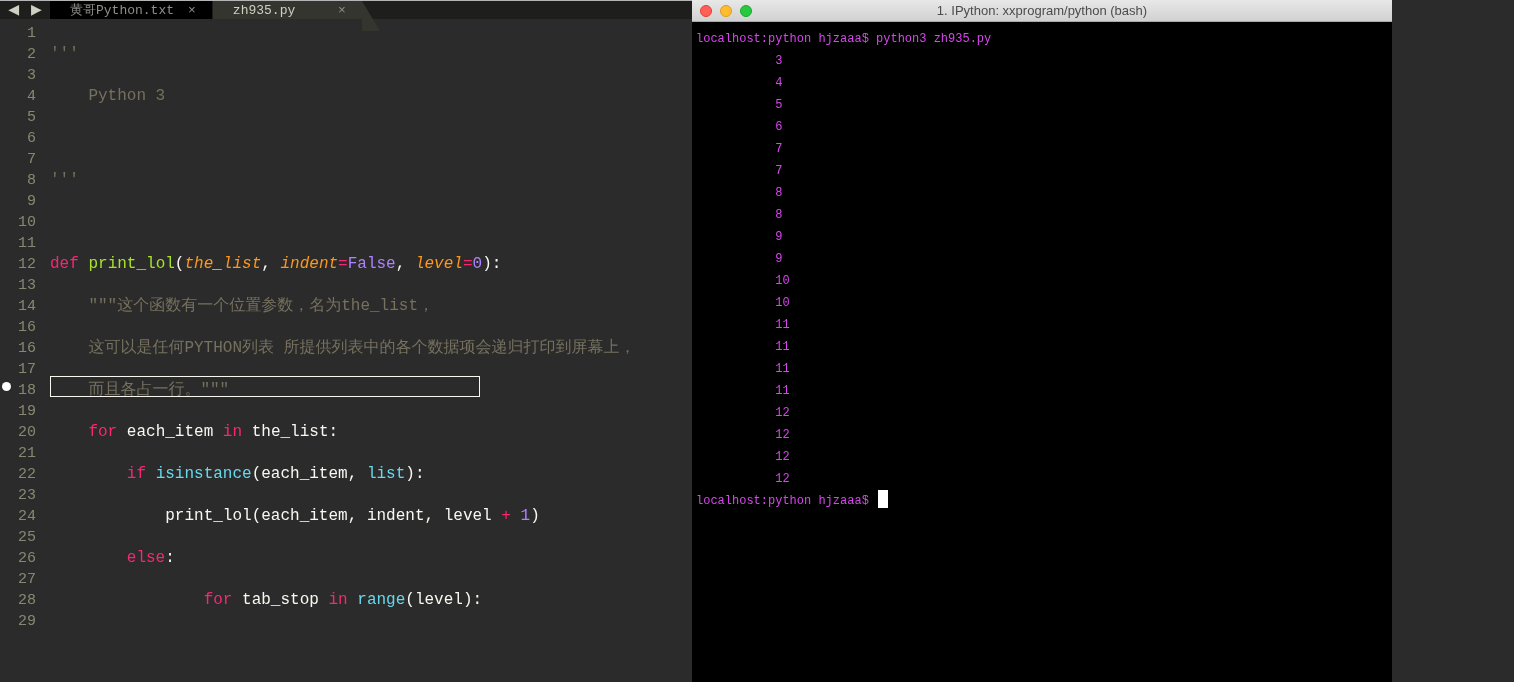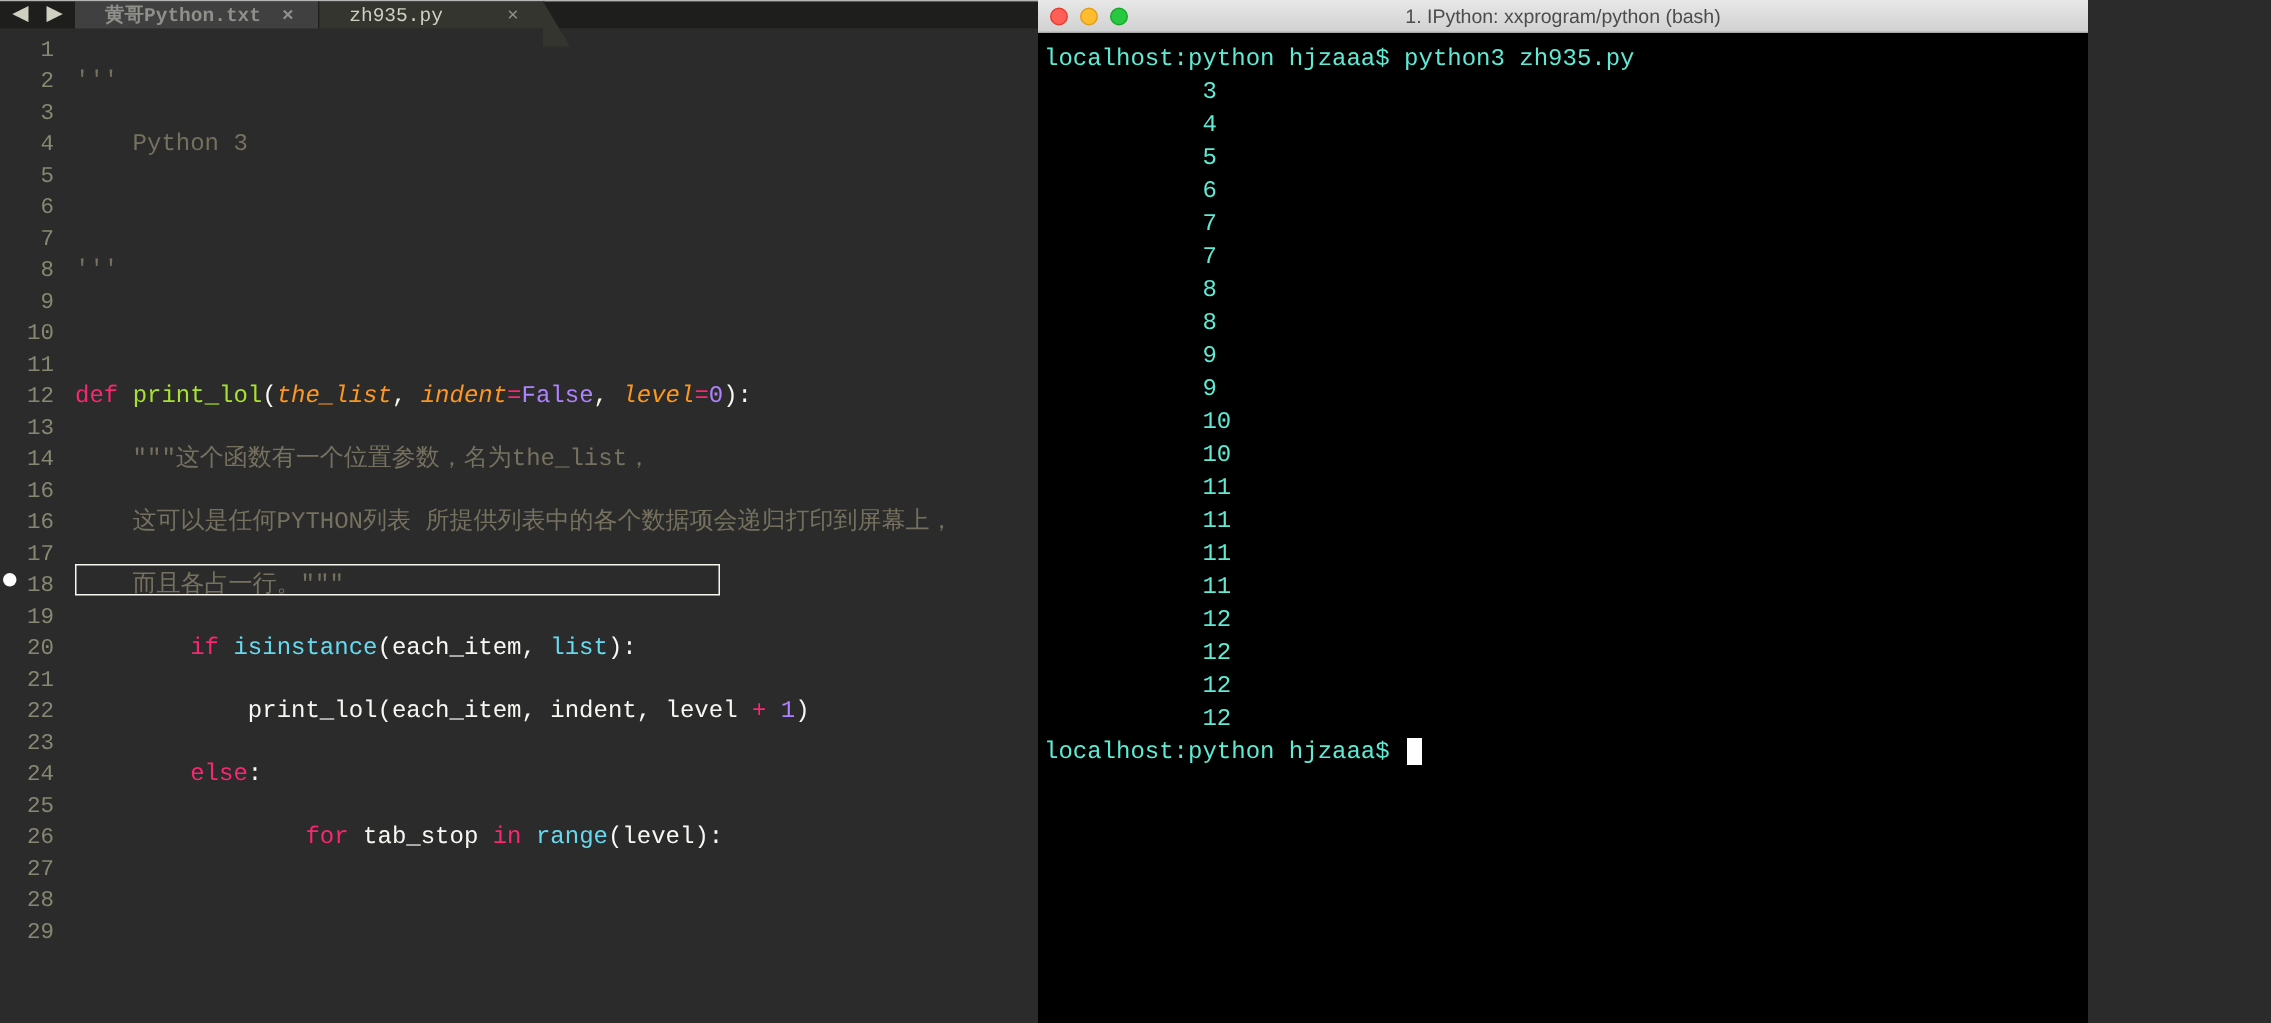--- a/index.html
+++ b/index.html
@@ -47,21 +47,21 @@
   align-items: center;
   padding: 0 16px 0 20px;
   gap: 14px;
   font-size: 13px;
   color: #cfcfc2;
   background: #34352f;
   border-right: 1px solid #1e1f1c;
   min-width: 150px;
   position: relative;
 }
-.tab.inactive { background: #404040; color: #8f908a; font-weight: bold; }
+.tab.inactive { background: #000000; color: #8f908a; }
 .tab .close { font-size: 13px; margin-left: auto; color: #8f908a;}
 .tab.active::after{
   content:"";
   position:absolute;
   right:-18px; top:0;
   border-top:30px solid transparent;
   border-left:18px solid #34352f;
 }
 .code-area {
   flex: 1;
@@ -144,23 +144,23 @@
   position: absolute;
   left: 0; right: 0;
   text-align: center;
   font-size: 13px;
   color: #4c4c4c;
   pointer-events: none;
 }
 .term-body {
   flex: 1;
   background: #000;
-  color: #5eead4;
+  color: #d946ef;
   padding: 6px 4px;
-  font-size: 16px;
+  font-size: 12px;
   line-height: 22px;
   white-space: pre;
   overflow: hidden;
 }
 .cursor-block {
   display: inline-block;
   width: 10px; height: 18px;
   background: #fff;
   vertical-align: text-bottom;
   margin-left: 2px;
@@ -224,20 +224,21 @@
     <div class="code">
 <div class="row"><span class="c-com">'''</span></div>
 <div class="row">    <span class="c-com">Python 3</span></div>
 <div class="row"></div>
 <div class="row"><span class="c-com">'''</span></div>
 <div class="row"></div>
 <div class="row"><span class="c-kw">def</span> <span class="c-fn">print_lol</span><span class="c-def">(</span><span class="c-prm">the_list</span><span class="c-def">, </span><span class="c-prm">indent</span><span class="c-op">=</span><span class="c-con">False</span><span class="c-def">, </span><span class="c-prm">level</span><span class="c-op">=</span><span class="c-num">0</span><span class="c-def">):</span></div>
 <div class="row">    <span class="c-com">"""这个函数有一个位置参数，名为the_list，</span></div>
 <div class="row">    <span class="c-com">这可以是任何PYTHON列表 所提供列表中的各个数据项会递归打印到屏幕上，</span></div>
 <div class="row">    <span class="c-com">而且各占一行。"""</span></div>
+<div class="row">    <span class="c-kw">for</span> <span class="c-def">each_item</span> <span class="c-kw">in</span> <span class="c-def">the_list</span><span class="c-def">:</span></div>
 <div class="row">        <span class="c-kw">if</span> <span class="c-kw2">isinstance</span><span class="c-def">(</span><span class="c-def">each_item</span><span class="c-def">, </span><span class="c-kw2" style="">list</span><span class="c-def">):</span></div>
 <div class="row">            <span class="c-def">print_lol</span><span class="c-def">(</span><span class="c-def">each_item</span><span class="c-def">, </span><span class="c-def">indent</span><span class="c-def">, </span><span class="c-def">level</span> <span class="c-op">+</span> <span class="c-num">1</span><span class="c-def">)</span></div>
 <div class="row">        <span class="c-kw">else</span><span class="c-def">:</span></div>
 <div class="row">                <span class="c-kw">for</span> <span class="c-def">tab_stop</span> <span class="c-kw">in</span> <span class="c-kw2">range</span><span class="c-def">(</span><span class="c-def">level</span><span class="c-def">):</span></div>
 
 
 
 
 
 

